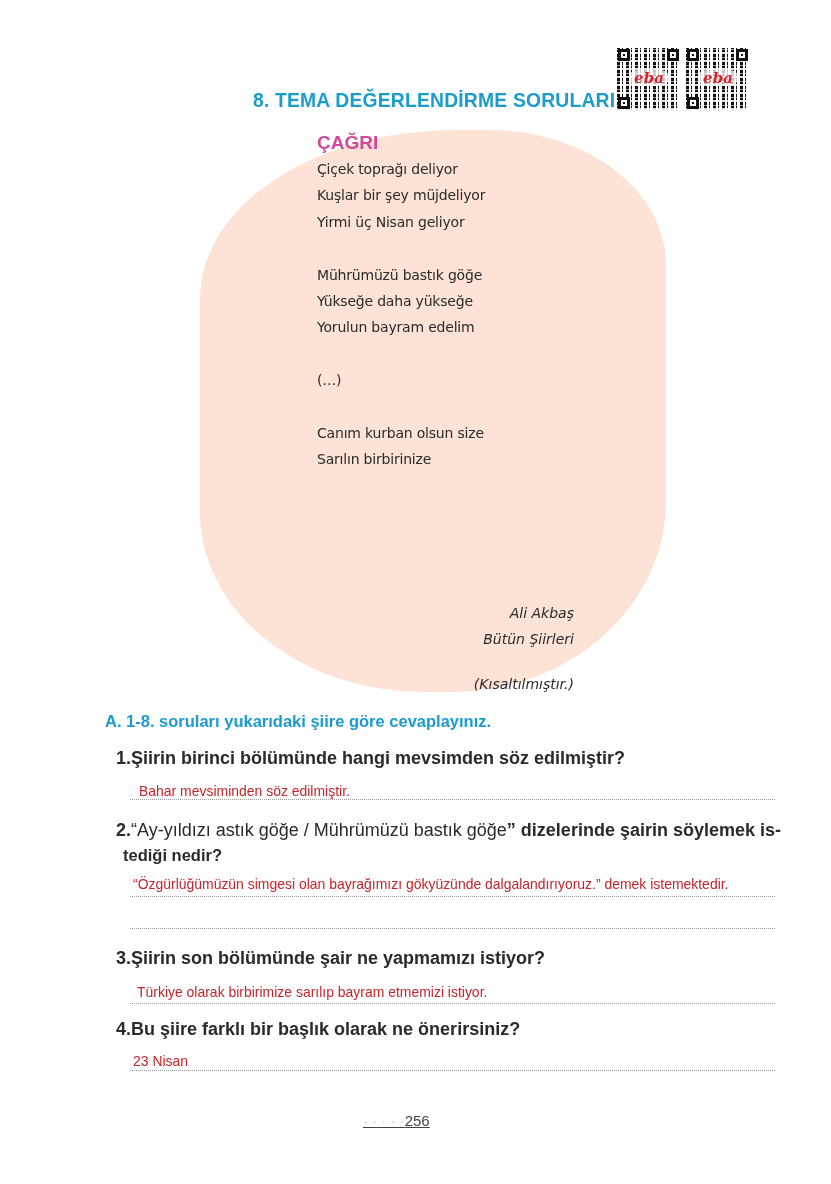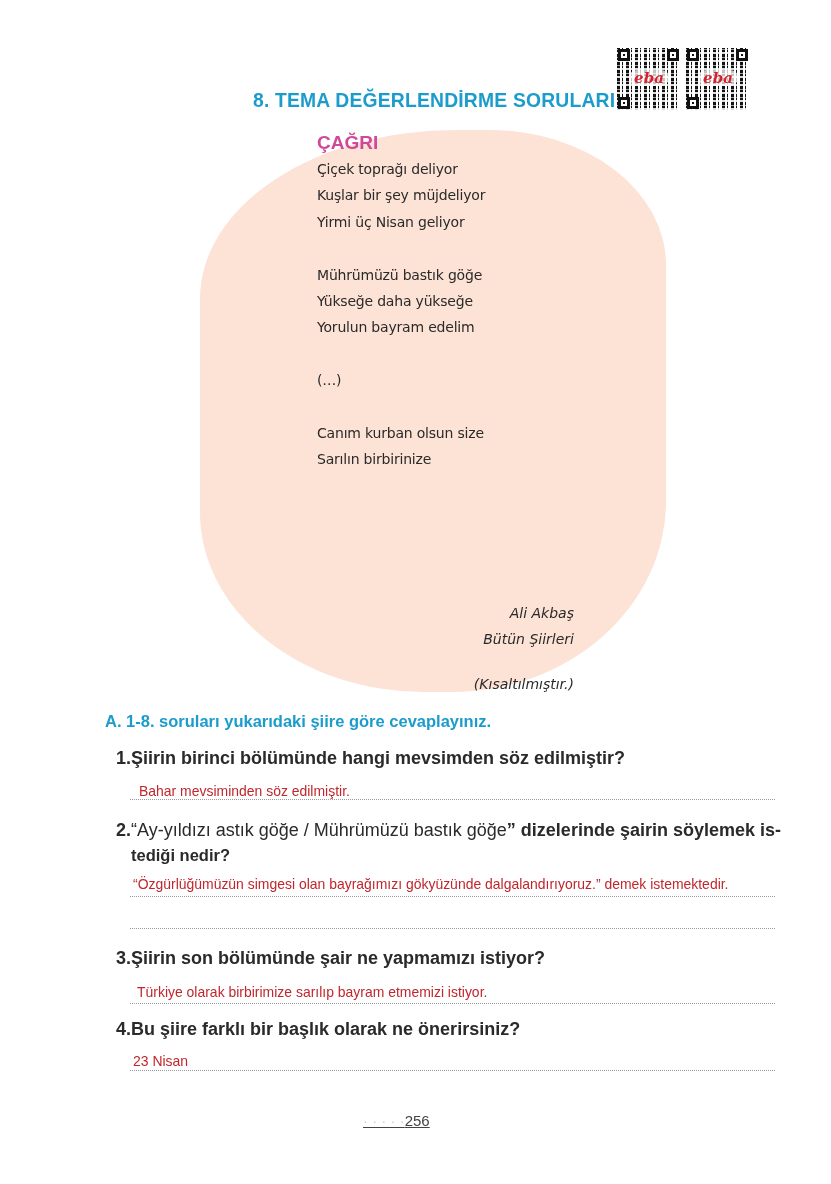--- a/index.html
+++ b/index.html
@@ -65,21 +65,21 @@
       white-space: nowrap;
     }
     .q {
       position: absolute; left: 105px;
       font-family: Liberation Sans, sans-serif; font-weight: bold; font-size: 18px; color: #2a2a2a;
       white-space: nowrap;
       text-align: right;
     }
     .q .num { display: inline-block; width: 26px; }
     .q .normal { font-weight: normal; }
-    .q-cont { position: absolute; left: 131px; font-family: "Liberation Sans", sans-serif; font-weight: bold; font-size: 16.5px; color: #2a2a2a; white-space: nowrap; }
+    .q-cont { position: absolute; left: 123px; font-family: "Liberation Sans", sans-serif; font-weight: bold; font-size: 16.5px; color: #2a2a2a; white-space: nowrap; }
     .answer {
       position: absolute; font-family: "Liberation Sans", sans-serif; font-size: 15px; color: #c0262c;
       white-space: nowrap; transform: scaleX(0.93); transform-origin: left top;
     }
     .dots {
       position: absolute; left: 130px; width: 645px; height: 0;
       border-top: 1.5px dotted #9a9a9a;
     }
     .page-num {
       position: absolute; left: 363px; top: 1112px;

